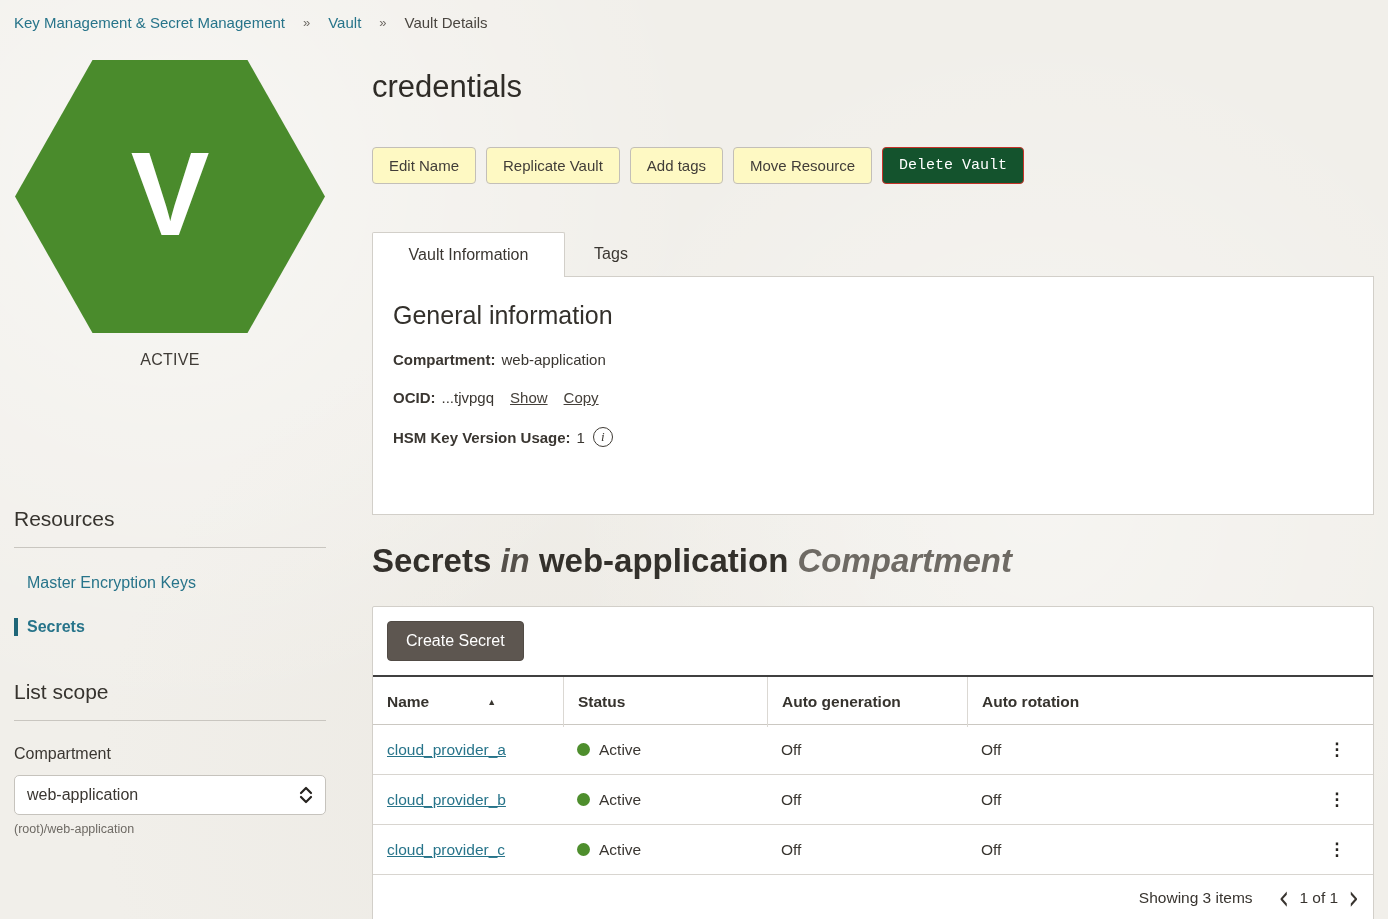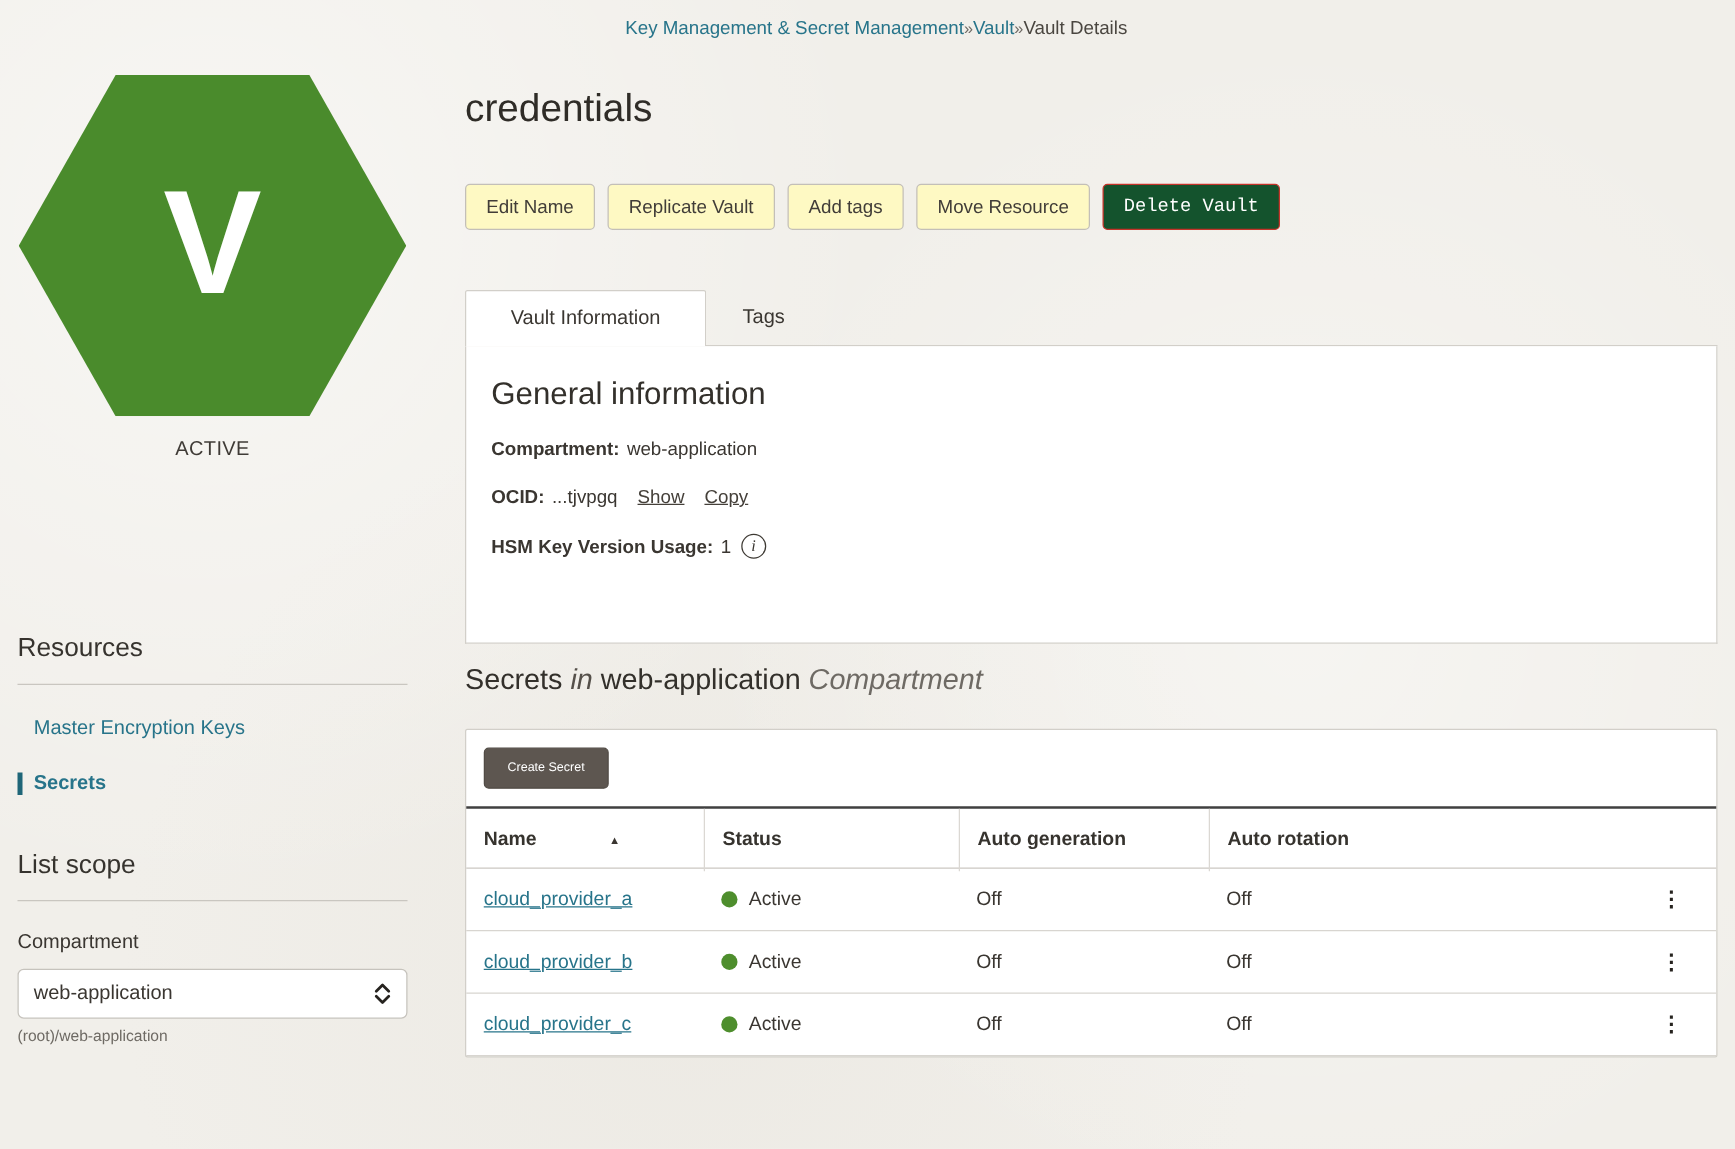--- a/index.html
+++ b/index.html
@@ -10,21 +10,21 @@
     background-image:
       radial-gradient(circle at 12% 20%, rgba(255,255,255,0.45), transparent 38%),
       radial-gradient(circle at 75% 55%, rgba(255,255,255,0.35), transparent 42%),
       radial-gradient(circle at 40% 85%, rgba(228,224,216,0.35), transparent 40%);
     color:#3a3631;
     overflow:hidden;
   }
   a { cursor:pointer; }
 
   
-  .breadcrumb { padding:14px 0 0 14px; font-size:15px; display:flex; align-items:center; gap:0;justify-content:center; }
+  .breadcrumb { padding:14px 0 0 14px; font-size:15px; display:flex; align-items:center; gap:18px; }
   .breadcrumb .crumb-link { color:#27748a; text-decoration:none; }
   .breadcrumb .crumb-sep { color:#6e6a64; font-size:13px; }
   .breadcrumb .crumb-current { color:#4a4640; }
 
   
   .layout { display:flex; }
   .left-col { width:346px; flex-shrink:0; padding-left:14px; }
   .right-col { flex:1; padding-right:14px;padding-left:26px; }
 
   
@@ -82,28 +82,28 @@
   .meta-row { margin-top:21px; font-size:15px; color:#3a3631; display:flex; align-items:center; }
   .meta-label { font-weight:bold; margin-right:6px; }
   .meta-link { color:#45403a; text-decoration:underline; margin-left:16px; }
   .info-icon {
     display:inline-flex; align-items:center; justify-content:center;
     width:20px; height:20px; border:1.5px solid #3e3a34; border-radius:50%;
     font-family:"Liberation Serif", serif; font-style:italic; font-size:13px; margin-left:8px; cursor:pointer;
   }
 
   
-  .secrets-heading { margin-top:15px; font-size:23px; font-weight:400; color:#33302b; }
+  .secrets-heading { margin-top:27px; font-size:33px; font-weight:700; color:#33302b; }
   .secrets-heading .hl-in { font-style:italic; color:#55504a; }
   .secrets-heading .hl-comp { font-style:italic; color:#6e6a64; }
 
   
   .table-card { margin-top:26px; background:#fff; border:1px solid #d2cfc9; border-radius:2px; }
   .table-toolbar { padding:14px; }
-  .btn-create { background:#5d5650; border:1px solid #514b45; color:#fff; font-size:10px; padding:10px 18px; border-radius:4px; cursor:pointer; }
+  .btn-create { background:#5d5650; border:1px solid #514b45; color:#fff; font-size:16px; padding:10px 18px; border-radius:4px; cursor:pointer; }
 
   .grid-row { display:grid; grid-template-columns:190px 204px 200px 1fr 72px; align-items:center; }
   .thead { border-top:2px solid #404040; border-bottom:1px solid #cbc8c2; height:50px; }
   .th { font-size:15.5px; font-weight:bold; color:#36332e; padding-left:14px; height:50px; display:flex; align-items:center; cursor:pointer; }
   .th + .th { border-left:1px solid #dbd8d3; }
   .sort-icon { font-size:9px; margin-left:58px; color:#3a3631; }
   .tbody .grid-row { height:50px; border-bottom:1px solid #d8d5d0; }
   .td { font-size:15.5px; padding-left:14px; color:#3a3631; display:flex; align-items:center; }
   .name-link { color:#27748a; text-decoration:underline; }
   .status-dot { width:13px; height:13px; border-radius:50%; background:#4e8e2d; margin-right:9px; flex-shrink:0; }
@@ -261,16 +261,24 @@
           <div class="td">
               <span class="status-dot"></span>
               <span>Active</span>
             </div>
           <div class="td">Off</div>
           <div class="td">Off</div>
           <div class="td kebab">⋮</div>
         </div>
       </div>
 
+      <div class="table-footer">
+        <span class="footer-showing">Showing 3 items</span>
+        <div class="pager">
+          <span class="pager-chevron">‹</span>
+          <span class="pager-label">1 of 1</span>
+          <span class="pager-chevron">›</span>
+        </div>
+      </div>
     </div>
 
   </div>
 </div>
 
 </body></html>

